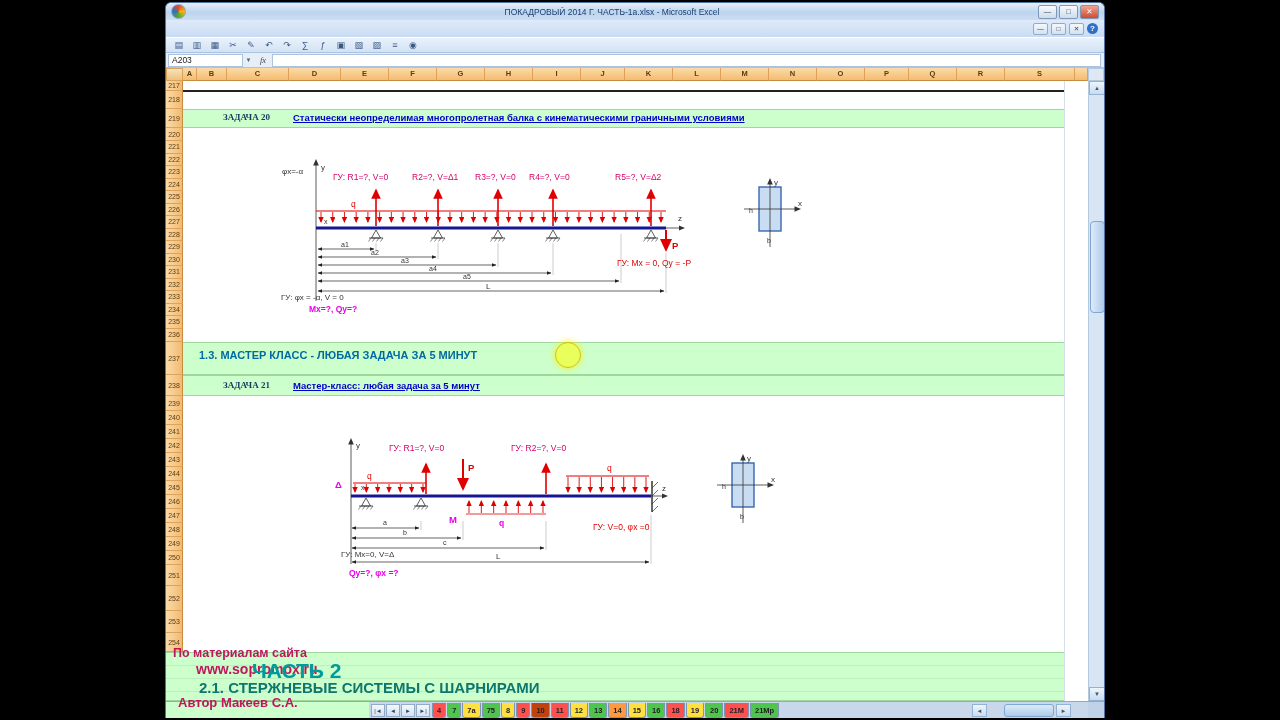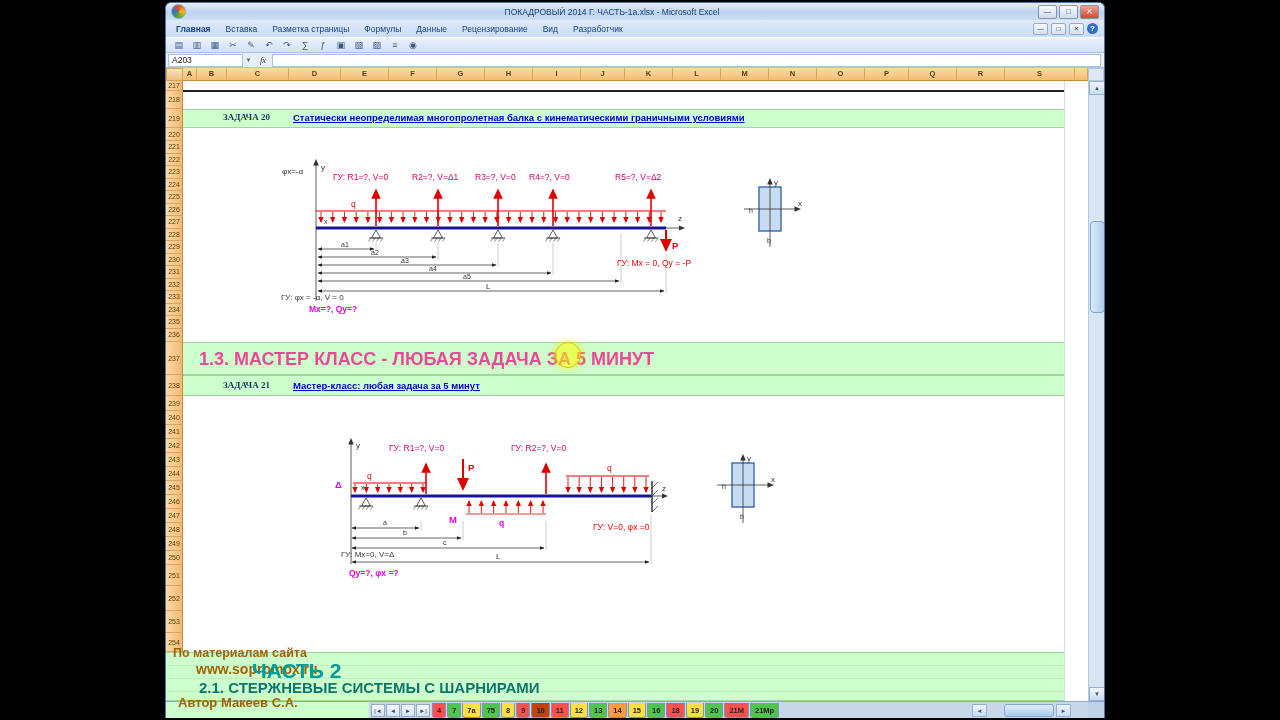--- a/index.html
+++ b/index.html
@@ -71,22 +71,22 @@
   #band-task21{left:17px;top:372px;width:881px;height:21px;}
   #band-footer{left:0;top:649px;width:898px;height:49px;
     background:repeating-linear-gradient(#ccffcc 0 12px,#bdeebd 12px 13px);}
 
   #thickline{position:absolute;left:17px;top:87px;width:881px;height:2px;background:#222;}
   #faintline{position:absolute;left:898px;top:78px;width:1px;height:620px;background:#d4dde8;}
 
   .ovl{position:absolute;white-space:nowrap;}
   #task20-label,#task21-label{font-size:9px;font-weight:bold;color:#17375e;font-family:Liberation Serif, serif;}
   #task20-title,#task21-title{font-size:9.5px;font-weight:bold;color:#0000cc;text-decoration:underline;}
-  #master-text{font-size:18px;font-weight:bold;color:#ec4899;}
-  .teal{color:#a16207;font-weight:bold;}
+  #master-text{font-size:11px;font-weight:bold;color:#0369a1;}
+  .teal{color:#be185d;font-weight:bold;}
   #f-line1{font-size:12.5px;}
   #f-www{font-size:14px;}
   #f-part{font-size:21px;color:#009c9c;margin-top:8px;}
   #f-section{font-size:15px;font-weight:bold;color:#0f766e;}
   #f-author{font-size:13px;z-index:40;}
 
   #highlight{position:absolute;left:389px;top:339px;width:24px;height:24px;border-radius:50%;
     background:rgba(255,255,0,.55);box-shadow:0 0 7px rgba(255,240,0,.9);border:1px solid #d8c200;z-index:50;}
 
   
@@ -133,30 +133,20 @@
     <div class="orb"></div>
     <div class="title-text">ПОКАДРОВЫЙ 2014 Г. ЧАСТЬ-1а.xlsx - Microsoft Excel</div>
     <div class="winbtns">
       <div class="wbtn">—</div>
       <div class="wbtn">□</div>
       <div class="wbtn close">✕</div>
     </div>
   </div>
 
   <div class="tabsrow">
-    <div class="rtabs">
-          <span class="rtab active">Главная</span>
-          <span class="rtab">Вставка</span>
-          <span class="rtab">Разметка страницы</span>
-          <span class="rtab">Формулы</span>
-          <span class="rtab">Данные</span>
-          <span class="rtab">Рецензирование</span>
-          <span class="rtab">Вид</span>
-          <span class="rtab">Разработчик</span>
-        </div>
     <div class="tabsrow-right">
       <div class="mini">—</div>
       <div class="mini">□</div>
       <div class="mini">✕</div>
       <div class="help">?</div>
     </div>
   </div>
 
   <div class="toolbar">
         <div class="ticon">▤</div>

